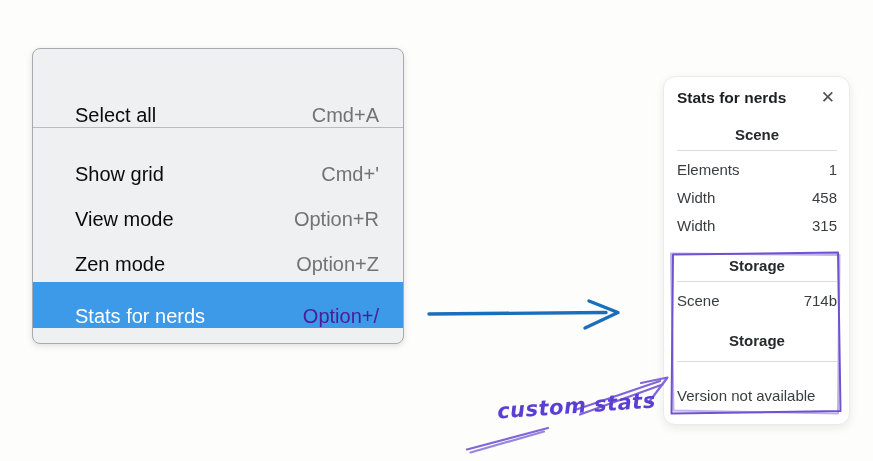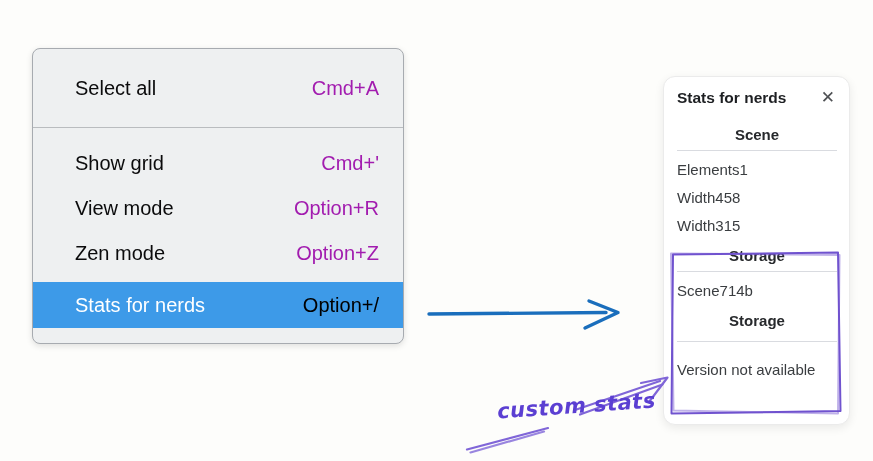--- a/index.html
+++ b/index.html
@@ -13,36 +13,36 @@
   .context-menu{
     position:absolute;left:32px;top:48px;width:372px;
     background:#eef0f1;
     border:1px solid #a7abb0;
     border-radius:8px;
     box-shadow:0 2px 6px rgba(0,0,0,0.12);
     overflow:hidden;
     box-sizing:border-box;
   }
   .menu-item{
-    display:flex;justify-content:space-between;align-items:center;
+    display:flex;justify-content:space-between;align-items:flex-end;
     padding:0 24px 0 42px;
     height:45px;
     font-size:20px;color:#0b0b0c;
     cursor:default;
   }
   .menu-item.first{height:78px;}
-  .menu-item .shortcut{color:#a21caf;}
+  .menu-item .shortcut{color:#737373;}
   .menu-divider{height:1px;background:#b9bcbf;}
   .menu-group{padding:13px 0 15px 0;}
   .menu-item.highlighted{
     background:#3d9ae8;
     color:#ffffff;
     height:46px;margin-top:6px;
   }
-  .menu-item.highlighted .shortcut{color:#000000;}
+  .menu-item.highlighted .shortcut{color:#4c1d95;}
 
   
   .stats-panel{
     position:absolute;left:663px;top:76px;width:187px;height:349px;
     background:#ffffff;
     border:1px solid #ebebeb;
     border-radius:12px;
     box-shadow:0 3px 10px rgba(0,0,0,0.08);
     box-sizing:border-box;
     padding:11px 12px 10px 13px;
@@ -52,28 +52,28 @@
   .stats-header{display:flex;justify-content:space-between;align-items:center;}
   .stats-title{font-weight:bold;font-size:15.5px;color:#1d1f22;}
   .stats-close{
     font-size:17px;color:#4f5154;line-height:1;cursor:pointer;
     padding:1px 2px;font-weight:400;
   }
   .section-heading{
     text-align:center;font-weight:bold;color:#27292c;
     margin-top:19px;font-size:15px;
   }
-  .section-heading.tight{margin-top:8px;}
+  .section-heading.tight{margin-top:18px;}
   .stats-hr{border:none;border-top:1px solid #d9dbe0;margin:7px 0 4px 0;}
   .stats-hr.version{margin-top:12px;}
   .stat-row{
-    display:flex;align-items:center;
+    display:flex;justify-content:space-between;align-items:center;
     height:28px;
   }
-  .stat-note{margin-top:14px;height:26px;display:flex;align-items:center;}
+  .stat-note{margin-top:20px;height:26px;display:flex;align-items:center;}
 
   
   .overlay{position:absolute;left:0;top:0;width:873px;height:461px;pointer-events:none;}
   .custom-stats-label{
     position:absolute;left:497px;top:394px;
     font-family:"DejaVu Sans", sans-serif;
     font-style:italic;font-weight:bold;
     font-size:21px;letter-spacing:0.5px;
     color:#5b3fd2;
     transform:rotate(-4deg);

